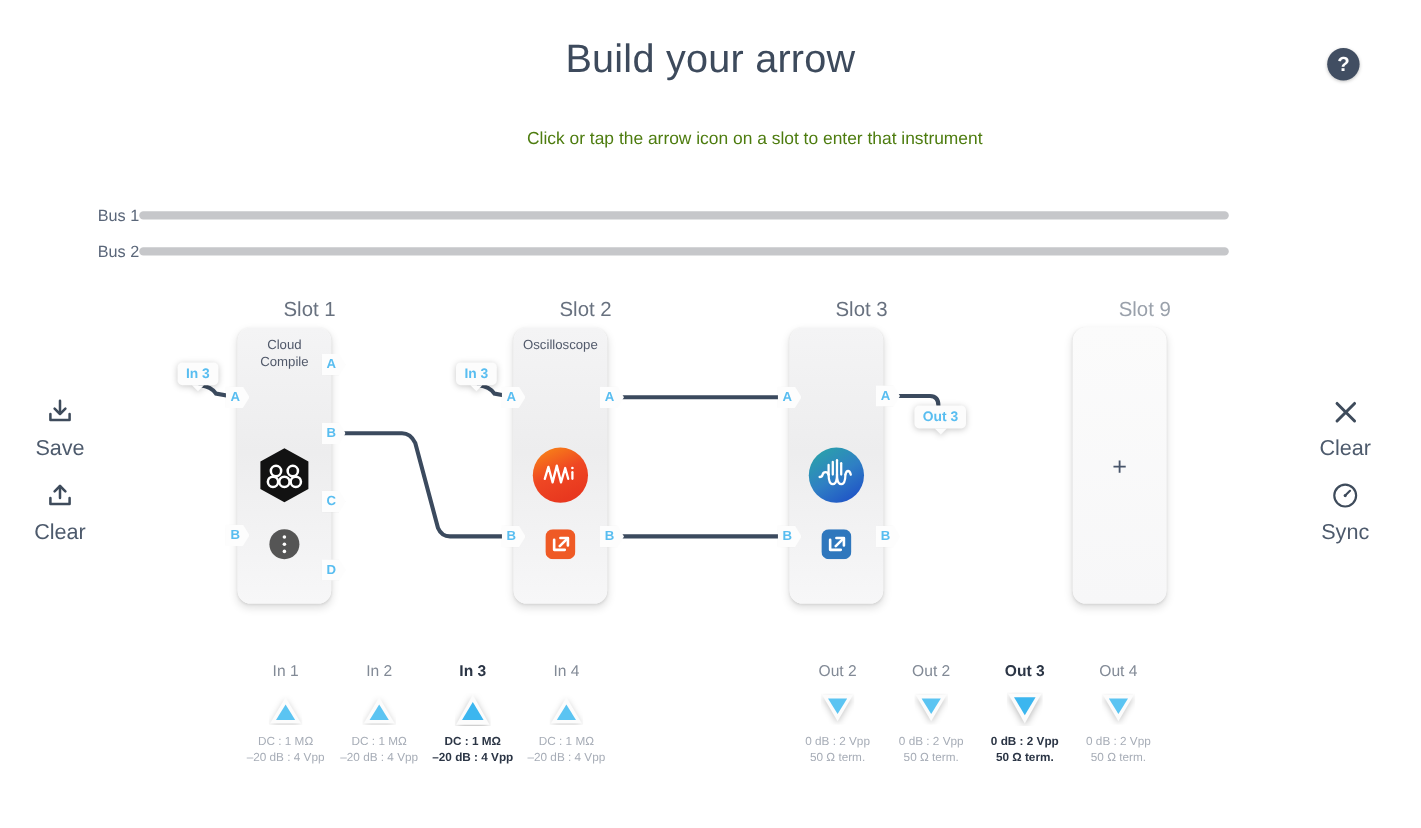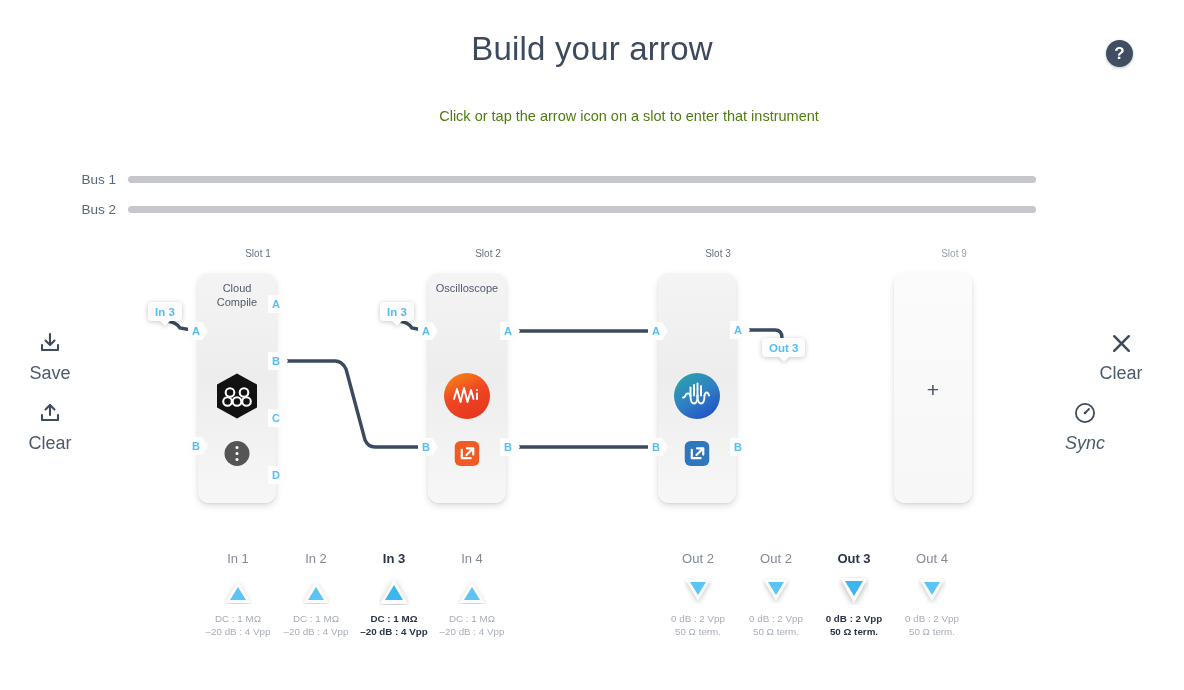--- a/index.html
+++ b/index.html
@@ -25,21 +25,21 @@
   #help-button{
     position:absolute;left:1106px;top:40px;width:27px;height:27px;
     border-radius:50%;background:#414e62;color:#fff;
     display:flex;align-items:center;justify-content:center;
     font-size:17px;font-weight:700;cursor:pointer;
     box-shadow:0 1px 3px rgba(0,0,0,.25);
   }
   
   .bus-row{position:absolute;left:0;height:16px;display:flex;align-items:center;}
   .bus-label{
-    width:116px;text-align:right;padding-right:12px;
+    width:116px;text-align:right;
     font-size:13.5px;color:#5a6679;
   }
   .bus-bar{
     width:908px;height:7px;border-radius:4px;background:#c6c7ca;
   }
   #bus-row-1{top:171px;}
   #bus-row-2{top:201px;}
   
   .tool{
     position:absolute;width:74px;text-align:center;cursor:pointer;
@@ -47,36 +47,36 @@
   .tool .glyph{
     height:30px;display:flex;align-items:center;justify-content:center;
     color:#3e4b5b;
   }
   .tool .tool-label{
     margin-top:5px;font-size:18px;color:#4d5a6c;
   }
   #tool-save{left:13px;top:328px;}
   #tool-load{left:13px;top:398px;}
   #tool-clear{left:1084px;top:328px;}
-  #tool-sync{left:1048px;top:398px;font-style:italic;}
+  #tool-sync{left:1084px;top:398px;}
   
   #rack{position:absolute;left:0;top:0;width:1184px;height:690px;pointer-events:none;}
   .slot{
     position:absolute;top:273px;width:78px;height:230px;
     background:linear-gradient(180deg,#f4f4f5 0%,#ededee 45%,#f7f7f8 100%);
     border-radius:11px;
     box-shadow:0 3px 7px rgba(0,0,0,.13), 0 1px 2px rgba(0,0,0,.07);
     pointer-events:auto;
   }
   .slot.empty{
     background:linear-gradient(180deg,#fbfbfb 0%,#f7f7f8 100%);
   }
   .slot-caption{
     position:absolute;top:248px;width:120px;text-align:center;
-    font-size:10px;color:#68717f;
+    font-size:17px;color:#68717f;
   }
   .slot-caption.dim{color:#9aa1ab;}
   .slot-name{
     position:absolute;left:0;top:8px;width:78px;text-align:center;
     font-size:11px;line-height:14px;color:#51596a;
     padding:0 3px;box-sizing:border-box;
   }
   .slot-icon{
     position:absolute;left:50%;top:99px;transform:translateX(-50%);
     width:48px;height:48px;

